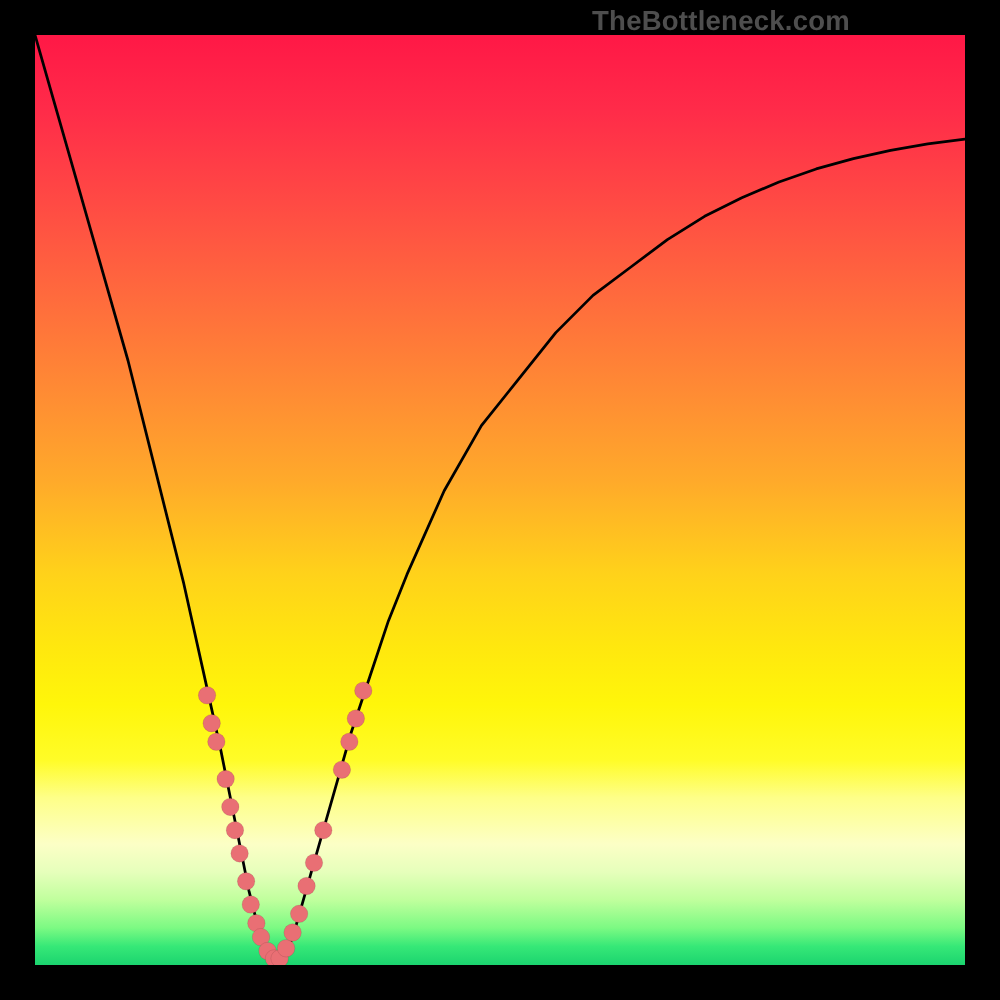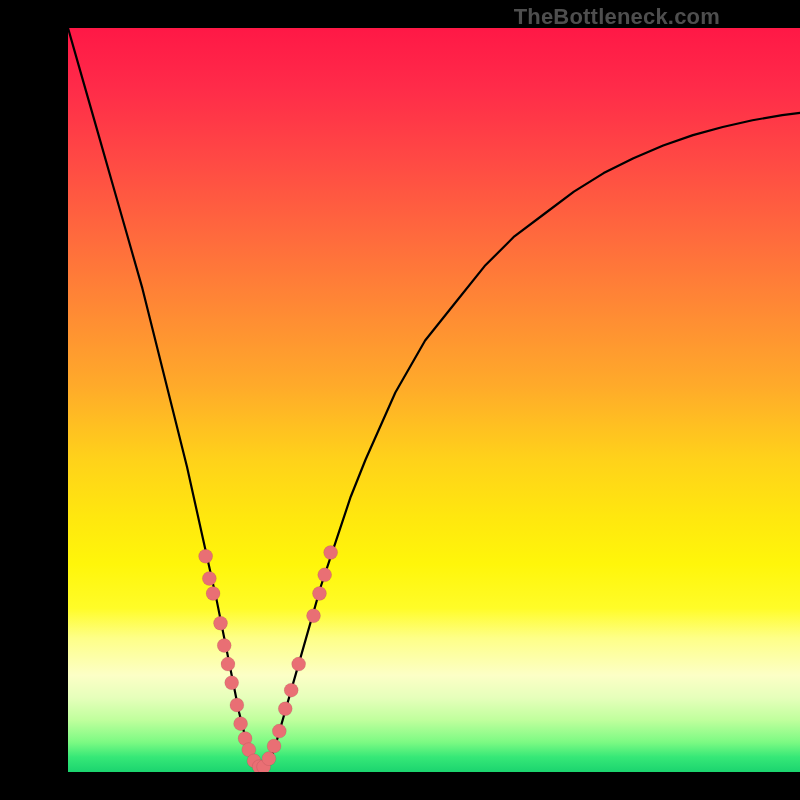--- a/index.html
+++ b/index.html
@@ -11,21 +11,20 @@
     background: #000;
     font-family: Arial, Helvetica, sans-serif;
   }
   .frame {
     position: absolute;
     left: 0;
     top: 0;
     width: 692px;
     height: 800px;
     background: #000;
-    margin-left: 40px;
   }
   .plot-area {
     position: absolute;
     left: 28px;
     top: 28px;
     width: 744px;
     height: 744px;
     overflow: hidden;
   }
   .gradient-bg {

